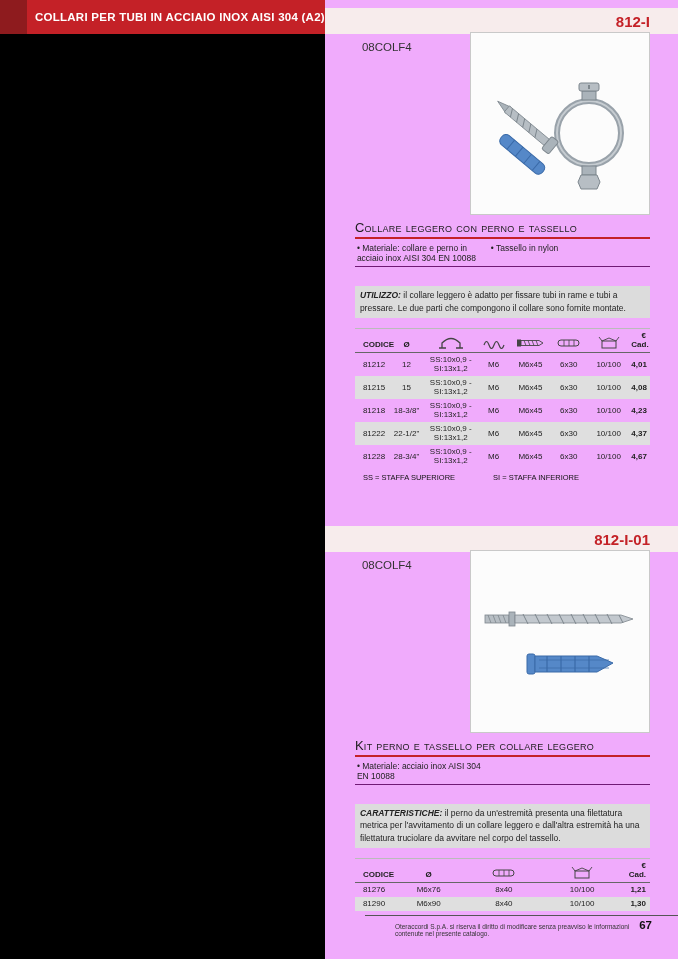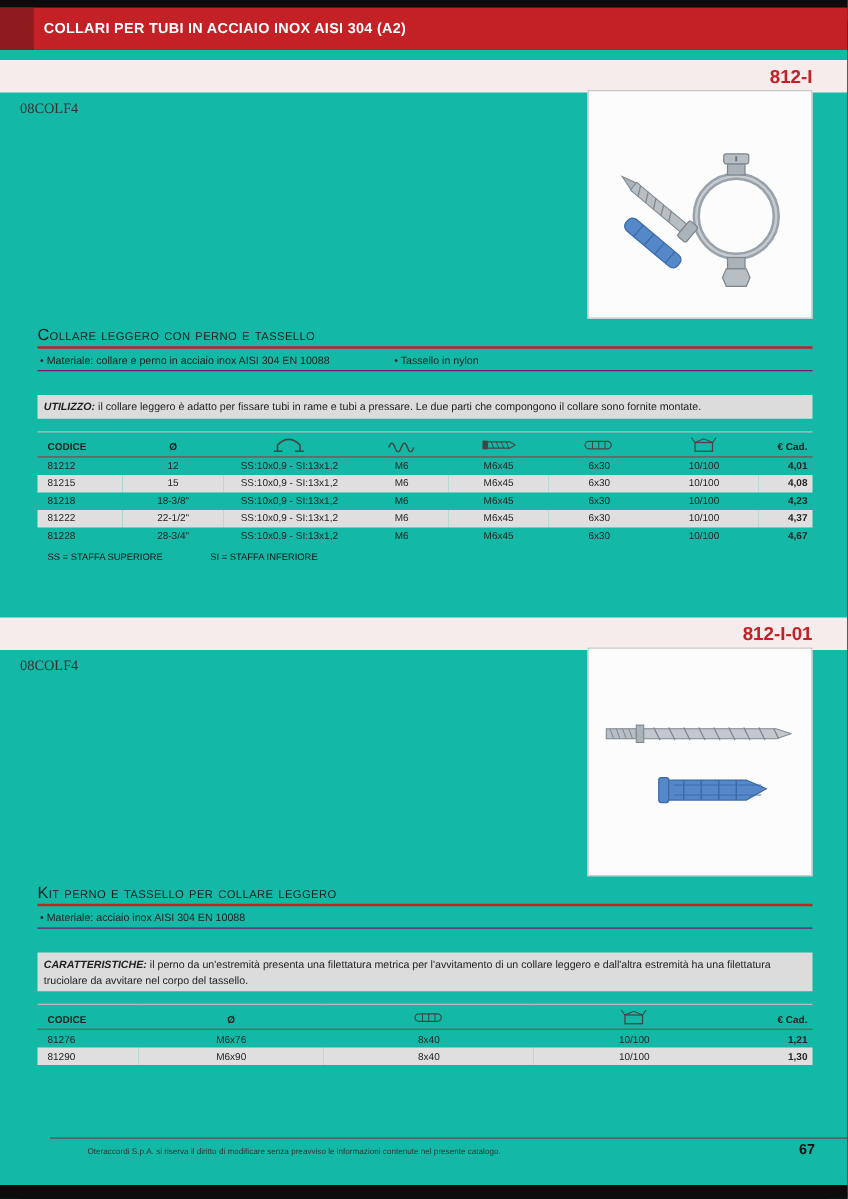--- a/index.html
+++ b/index.html
@@ -1,28 +1,28 @@
 <!DOCTYPE html>
 <html><head>
 <meta charset="utf-8">
 <style>
   * { margin:0; padding:0; box-sizing:border-box; }
   html,body { width:678px; }
   body { font-family:"Liberation Sans", sans-serif; background:#000; }
-  .frame { width:678px; height:959px; display:flex; flex-direction:column; background:#000;border-radius:19px; }
+  .frame { width:678px; height:959px; display:flex; flex-direction:row; background:#000; }
   .bar-top { height:6px; background:#0c0c0c; }
   .bar-bottom { height:11px; background:#0c0c0c; }
   .redbar { height:34px; background:#c42127; display:flex; align-items:center; flex:0 0 auto; }
   .redbar .corner { width:27px; height:34px; background:#8e1b1e; flex:0 0 auto; }
   .redbar .title { color:#fff; font-weight:bold; font-size:11.5px; margin-left:8px; letter-spacing:.25px; }
-  .page { flex:1 1 auto; background:#14b8a6; display:flex; flex-direction:column; overflow:hidden;justify-content:flex-end; }
+  .page { flex:1 1 auto; background:#f0abfc; display:flex; flex-direction:column; overflow:hidden;justify-content:flex-end; }
   .ref-band { background:#f7ecec; text-align:right; padding:5px 28px 4px; color:#c42127; font-weight:bold; font-size:15px; margin-top:8px; flex:0 0 auto; }
   .ref-band.mt-lg { margin-top:44px; }
   .product-row { position:relative; height:186px; flex:0 0 auto; }
-  .product-code { position:absolute; left:16px; top:7px; font-size:11.5px; color:#333;font-family:Liberation Serif, serif; }
+  .product-code { position:absolute; left:37px; top:7px; font-size:11.5px; color:#333; }
   .photo-box { position:absolute; right:28px; top:-2px; width:180px; height:183px; background:#fcfcfc; border:1px solid #c9c9c9; display:flex; align-items:center; justify-content:center; }
   .section { padding:0 28px 0 30px; flex:0 0 auto; }
   .sec-title { font-variant:small-caps; font-weight:normal; font-size:13px; color:#1d1d1d; padding-bottom:2px; border-bottom:2px solid #c42127; letter-spacing:.3px; }
   .materials { display:flex; font-size:8.5px; color:#222; padding:4px 2px 3px; border-bottom:1px solid #701a75; margin-bottom:19px; }
   .materials span:first-child { width:46%; }
   .info-bar { background:#dcdcdc; font-size:8.5px; padding:3px 5px; line-height:1.5; color:#222; }
   .info-bar b { font-weight:bold;font-style:italic; }
   table { width:100%; border-collapse:collapse; margin-top:10px; font-size:8px; color:#222; table-layout:fixed; }
   thead th { font-size:8px; font-weight:bold; text-align:center; vertical-align:bottom; padding:2px 2px 3px; border-top:1px solid #bbb; border-bottom:1px solid #666; }
   thead th svg { display:inline-block; vertical-align:bottom; }

